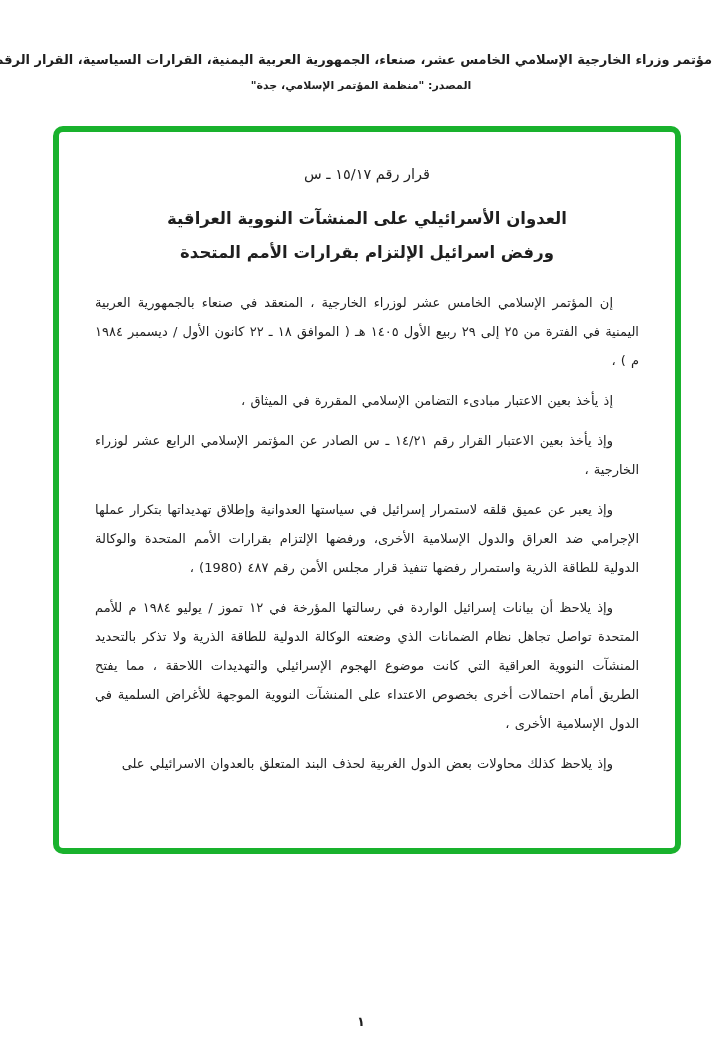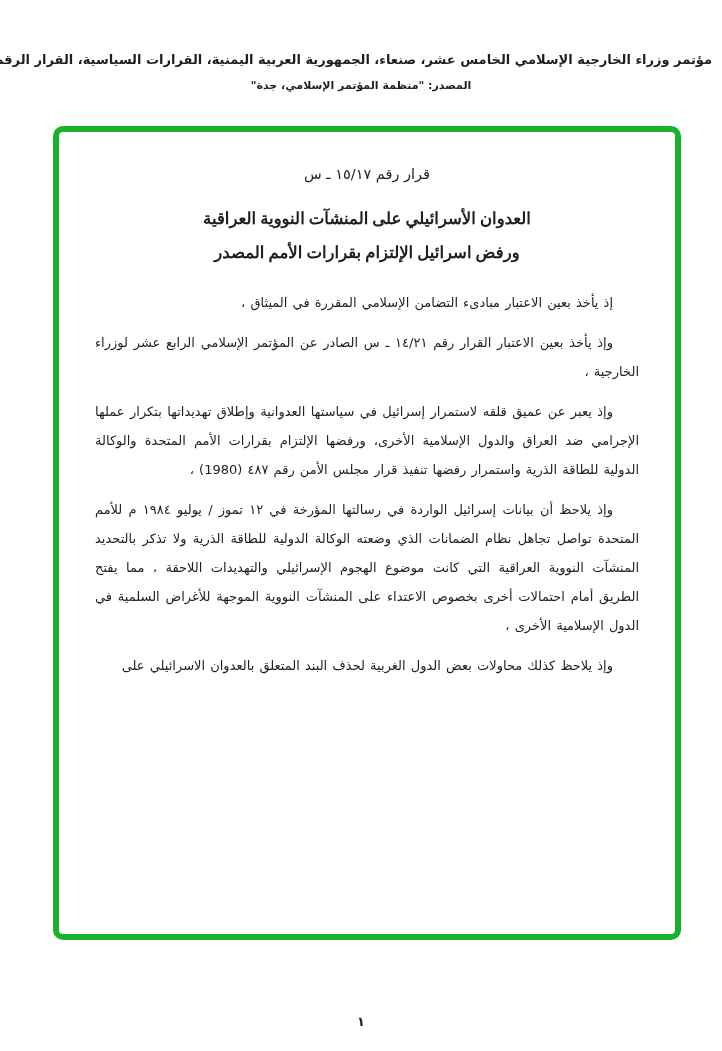--- a/index.html
+++ b/index.html
@@ -35,40 +35,39 @@
     font-weight: bold;
     margin-top: 12px;
   }
 
   
   .doc-frame {
     position: absolute;
     left: 53px;
     top: 126px;
     width: 628px;
-    height: 814px;
+    height: 728px;
     box-sizing: border-box;
     border: 6px solid #19b22d;
     border-radius: 10px;
     background: #ffffff;
     padding: 22px 36px 0 36px;
     overflow: hidden;
     direction: rtl;
   }
 
   .res-number {
     text-align: center;
     font-size: 14.5px;
     line-height: 28px;
     margin: 6px 0 14px 0;
   }
 
   .doc-title {
     margin: 0 0 18px 0;
-    font-family: Liberation Serif, serif;
   }
   .doc-title .t-line {
     text-align: center;
     font-size: 16.5px;
     font-weight: bold;
     line-height: 34px;
   }
 
   .doc-body p {
     font-size: 13px;
@@ -98,24 +97,25 @@
   <div class="line1">مؤتمر وزراء الخارجية الإسلامي الخامس عشر، صنعاء، الجمهورية العربية اليمنية، القرارات السياسية، القرار الرقم ١٥/١٧-س</div>
   <div class="line2">المصدر:  "منظمة المؤتمر الإسلامي، جدة"</div>
 </header>
 
 <section class="doc-frame">
 
   <div class="res-number">قرار رقم ١٥/١٧ ـ س</div>
 
   <div class="doc-title">
     <div class="t-line">العدوان الأسرائيلي على المنشآت النووية العراقية</div>
-    <div class="t-line">ورفض اسرائيل الإلتزام بقرارات الأمم المصدر</div>
+    <div class="t-line">ورفض اسرائيل الإلتزام بقرارات الأمم المتحدة</div>
   </div>
 
   <div class="doc-body">
+    <p>إن المؤتمر الإسلامي الخامس عشر لوزراء الخارجية ، المنعقد في صنعاء بالجمهورية العربية اليمنية في الفترة من ٢٥ إلى ٢٩ ربيع الأول ١٤٠٥ هـ ( الموافق ١٨ ـ ٢٢ كانون الأول / ديسمبر ١٩٨٤ م ) ،</p>
     <p>إذ يأخذ بعين الاعتبار مبادىء التضامن الإسلامي المقررة في الميثاق ،</p>
     <p>وإذ يأخذ بعين الاعتبار القرار رقم ١٤/٢١ ـ س الصادر عن المؤتمر الإسلامي الرابع عشر لوزراء الخارجية ،</p>
     <p>وإذ يعبر عن عميق قلقه لاستمرار إسرائيل في سياستها العدوانية وإطلاق تهديداتها بتكرار عملها الإجرامي ضد العراق والدول الإسلامية الأخرى، ورفضها الإلتزام بقرارات الأمم المتحدة والوكالة الدولية للطاقة الذرية واستمرار رفضها تنفيذ قرار مجلس الأمن رقم ٤٨٧ (1980) ،</p>
     <p>وإذ يلاحظ أن بيانات إسرائيل الواردة في رسالتها المؤرخة في ١٢ تموز / يوليو ١٩٨٤ م للأمم المتحدة تواصل تجاهل نظام الضمانات الذي وضعته الوكالة الدولية للطاقة الذرية ولا تذكر بالتحديد المنشآت النووية العراقية التي كانت موضوع الهجوم الإسرائيلي والتهديدات اللاحقة ، مما يفتح الطريق أمام احتمالات أخرى بخصوص الاعتداء على المنشآت النووية الموجهة للأغراض السلمية في الدول الإسلامية الأخرى ،</p>
     <p>وإذ يلاحظ كذلك محاولات بعض الدول الغربية لحذف البند المتعلق بالعدوان الاسرائيلي على</p>
   </div>
 
 </section>
 
 <div class="page-number">١</div>

